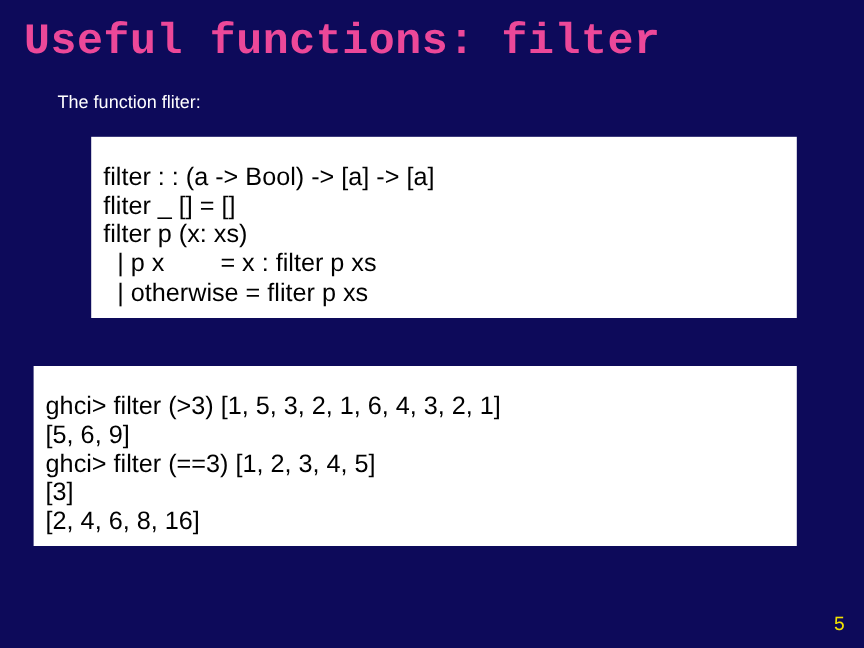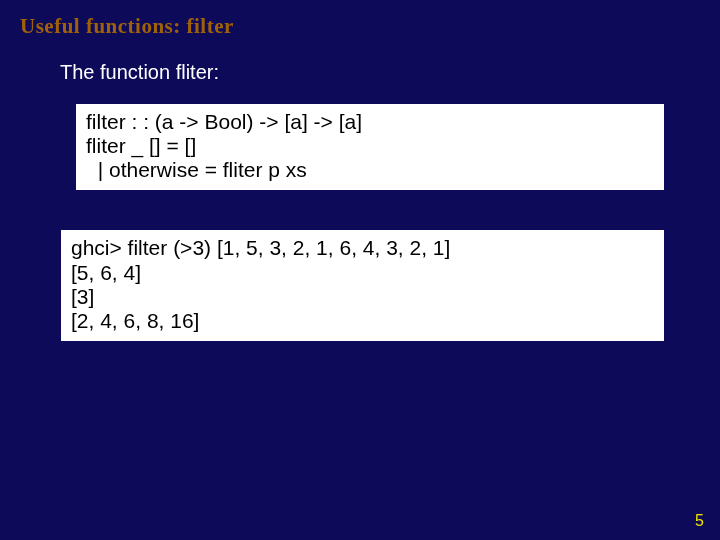--- a/index.html
+++ b/index.html
@@ -3,65 +3,68 @@
 <meta charset="utf-8">
 <style>
   * { margin: 0; padding: 0; box-sizing: border-box; }
   html, body { width: 720px; height: 540px; }
   body {
     background: #0d0a5a;
     font-family: Arial, Helvetica, sans-serif;
     position: relative;
   }
   .title {
-    color: #a16207;
-    font-family: Liberation Serif, serif;
+    color: #ec4899;
+    font-family: Liberation Mono, monospace;
     font-weight: 900;
-    font-size: 21px;
+    font-size: 36px;
     padding: 14px 0 6px 20px;
     letter-spacing: 0.5px;
   }
   .subtitle {
     color: #ffffff;
-    font-size: 20px;
-    padding: 16px 0 8px 60px;
+    font-size: 15px;
+    padding: 16px 0 8px 48px;
   }
   .codebox {
     background: #ffffff;
     color: #000000;
     font-size: 21px;
     margin-left: 76px;
     margin-right: 56px;
-    padding: 6px 10px 8px 10px;
+    padding: 22px 10px 8px 10px;
     line-height: 1.15;
     font-family: Arial, Helvetica, sans-serif;
   }
   .codebox-top { margin-top: 12px; margin-bottom: 40px; }
-  .codebox.wide { margin-left: 61px; margin-right: 56px; }
+  .codebox.wide { margin-left: 28px; margin-right: 56px; }
   .line { white-space: pre; }
   .pagenum {
     position: absolute;
     bottom: 10px;
     right: 16px;
     color: #f2e200;
     font-size: 16px;
   }
 </style>
 </head>
 <body>
 
 <div class="title">Useful functions: filter</div>
 <div class="subtitle">The function fliter:</div>
 
 <div class="codebox codebox-top">
   <div class="line">filter : : (a -&gt; Bool) -&gt; [a] -&gt; [a]</div>
   <div class="line">fliter _ [] = []</div>
+  <div class="line">filter p (x: xs)</div>
+  <div class="line">  | p x        = x : filter p xs</div>
   <div class="line">  | otherwise = fliter p xs</div>
 </div>
 
 <div class="codebox wide">
   <div class="line">ghci&gt; filter (&gt;3) [1, 5, 3, 2, 1, 6, 4, 3, 2, 1]</div>
-  <div class="line">[5, 6, 4]</div>
+  <div class="line">[5, 6, 9]</div>
+  <div class="line">ghci&gt; filter (==3) [1, 2, 3, 4, 5]</div>
   <div class="line">[3]</div>
   <div class="line">[2, 4, 6, 8, 16]</div>
 </div>
 
 <div class="pagenum">5</div>
 
 </body></html>

